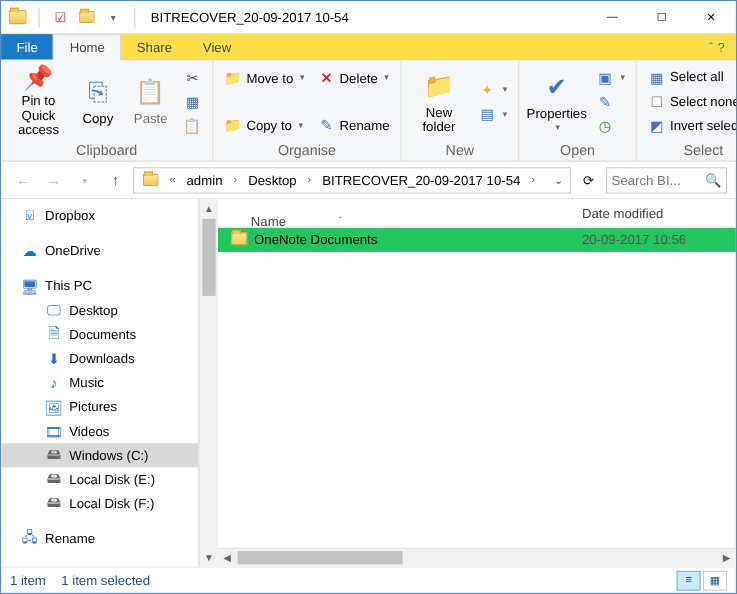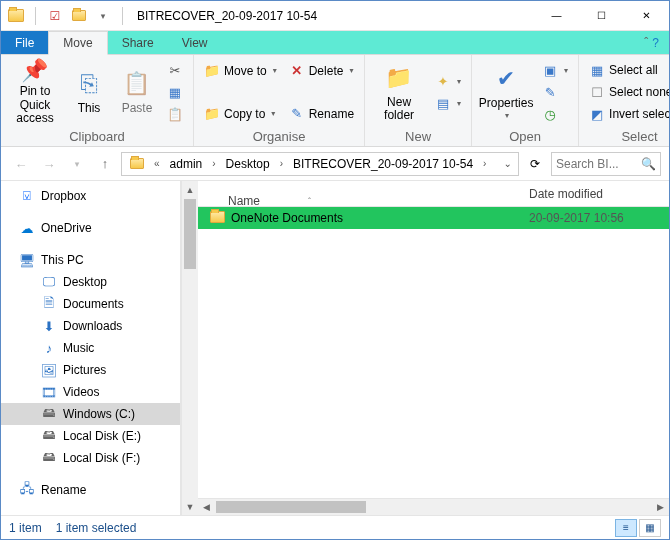--- a/index.html
+++ b/index.html
@@ -7,21 +7,21 @@
 .titlebar { height: 30px; display: flex; align-items: center; border-bottom: 1px solid #e5e5e5; }
 .qat { display: flex; align-items: center; gap: 2px; padding: 0 4px; }
 .qat-icon { width: 22px; height: 22px; display: flex; align-items: center; justify-content: center; }
 .folder-ico { width: 16px; height: 13px; background: linear-gradient(#ffe9a6,#f7c94b); border: 1px solid #e0a93e; border-radius: 1px; position: relative; }
 .folder-ico::before { content:""; position:absolute; top:-3px; left:0; width:6px; height:3px; background:#f7c94b; border:1px solid #e0a93e; border-bottom:none; }
 .title-sep { height: 18px; width: 1px; background: #ccc; margin: 0 6px; }
 .title-text { flex: 1; padding-left: 4px; color: #000; }
 .win-controls { display: flex; }
 .win-btn { width: 45px; height: 29px; display: flex; align-items: center; justify-content: center; font-family: "Segoe MDL2 Assets","Segoe UI Symbol",sans-serif; font-size: 10px; }
 
-.ribbon-tabs { height: 24px; display: flex; align-items: stretch; background: #5eead4; border-bottom: 1px solid #dadada; }
+.ribbon-tabs { height: 24px; display: flex; align-items: stretch; background: #fde047; border-bottom: 1px solid #dadada; }
 .rtab { padding: 0 14px; display: flex; align-items: center; color: #444; }
 .rtab.file { background: #1979ca; color: #fff; }
 .rtab.active { background: #f5f6f7; border: 1px solid #dadada; border-bottom: 1px solid #f5f6f7; margin-bottom: -1px; }
 .ribbon-right { margin-left: auto; display:flex; align-items:center; gap:4px; padding-right:10px; color:#666; }
 
 .ribbon { height: 92px; background: #f5f6f7; border-bottom: 1px solid #dadada; display: flex; }
 .rgroup { border-right: 1px solid #e1e1e1; display: flex; flex-direction: column; }
 .rgroup-body { flex:1; display:flex; align-items:center; padding: 2px 6px; gap:4px; }
 .rgroup-label { text-align:center; font-size:13px; color:#666; padding: 0 0 2px; }
 .big-btn { display:flex; flex-direction:column; align-items:center; justify-content:center; width:56px; height:66px; gap:2px; text-align:center; line-height:1.1; }
@@ -101,39 +101,39 @@
   <div class="title-text">BITRECOVER_20-09-2017 10-54</div>
   <div class="win-controls">
     <div class="win-btn">—</div>
     <div class="win-btn">☐</div>
     <div class="win-btn close">✕</div>
   </div>
 </div>
 
 <div class="ribbon-tabs">
   <div class="rtab file">File</div>
-  <div class="rtab active">Move</div>
+  <div class="rtab active">Home</div>
   <div class="rtab">Share</div>
   <div class="rtab">View</div>
   <div class="ribbon-right">
     <span>ˆ</span>
     <span style="color:#1979ca">?</span>
   </div>
 </div>
 
 <div class="ribbon">
   <div class="rgroup">
     <div class="rgroup-body">
       <div class="big-btn">
         <div class="ico pin">📌</div>
         <span>Pin to Quick access</span>
       </div>
       <div class="big-btn narrow">
         <div class="ico copy">⎘</div>
-        <span>This</span>
+        <span>Copy</span>
       </div>
       <div class="big-btn narrow disabled">
         <div class="ico paste">📋</div>
         <span>Paste</span>
       </div>
       <div class="small-stack">
         <div class="small-btn">
             <span class="sico cut">✂</span>
           </div>
         <div class="small-btn">

